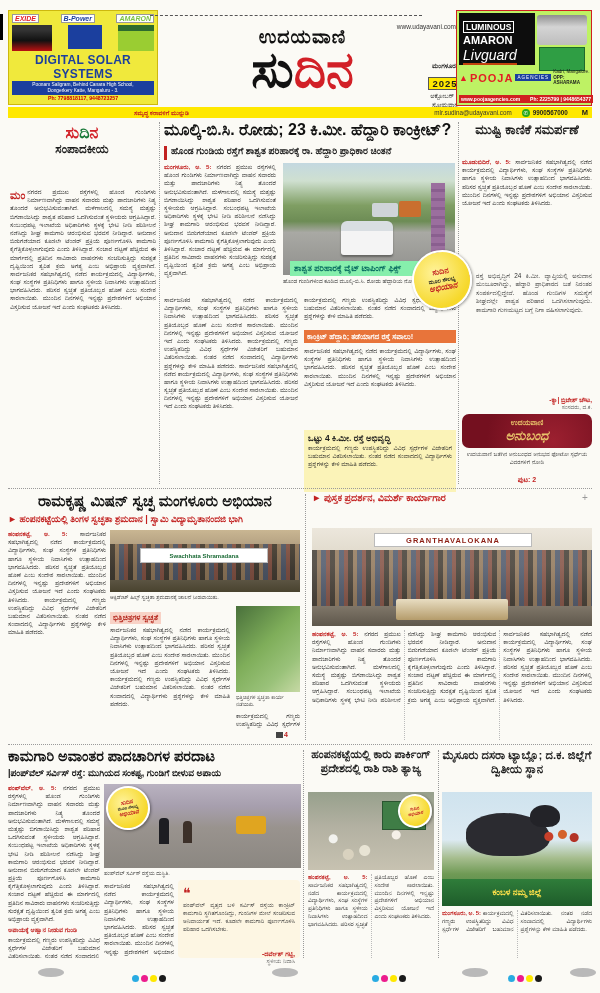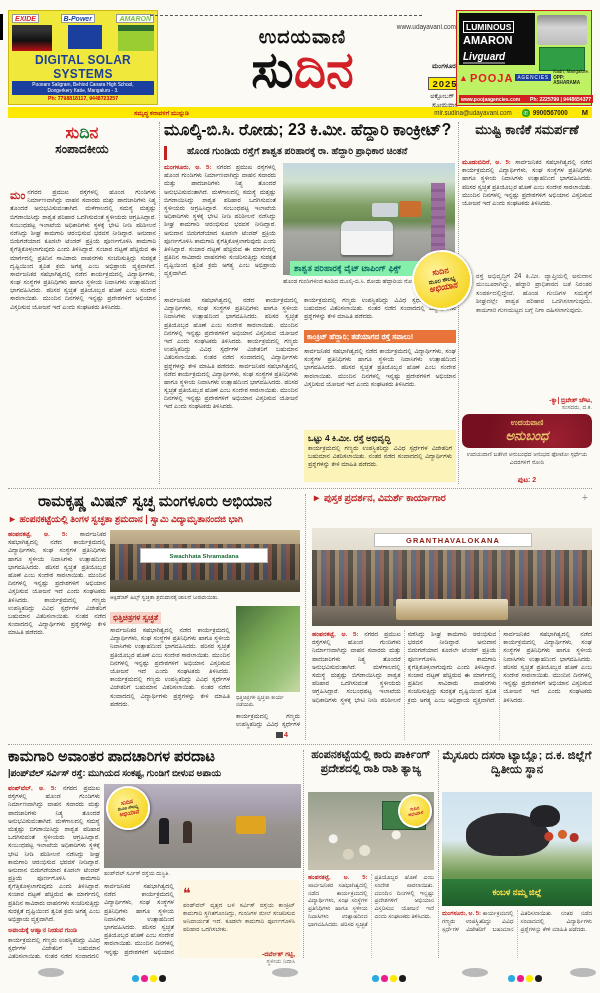--- a/index.html
+++ b/index.html
@@ -120,21 +120,21 @@
     <div style="font-size:6.5px;font-weight:bold;">ಮಂಗಳೂರು</div>
     <div><span class="yearhl">2025</span></div>
     <div style="font-size:6.5px;">ಅಕ್ಟೋಬರ್ 6</div>
     <div style="font-size:6.5px;">ಸೋಮವಾರ</div>
   </div>
 
   <div class="abs" style="left:456px;top:10px;width:136px;height:96px;border:1px solid #d02020;background:#bef264;box-sizing:border-box;">
     <div class="adr-black abs" style="left:2px;top:2px;width:76px;height:52px;">
       <div style="font-size:8.5px;font-weight:bold;border:1px solid #fff;display:inline-block;padding:0 2px;">LUMINOUS</div>
       <div style="font-size:11px;font-weight:bold;">AMARON</div>
-      <div style="font-size:10px;font-weight:bold;font-style:italic;border-bottom:2px solid #737373;display:inline-block;">Livguard</div>
+      <div style="font-size:14px;font-weight:normal;font-style:italic;border-bottom:2px solid #c2410c;display:inline-block;">Livguard</div>
     </div>
     <div class="inv abs" style="right:4px;top:4px;width:50px;height:30px;"></div>
     <div class="batt-g abs" style="right:6px;top:36px;width:44px;height:22px;"></div>
     <div class="abs" style="left:2px;top:58px;width:132px;display:flex;align-items:center;gap:2px;">
       <span style="color:#e31e24;font-size:9px;">▲</span>
       <span style="color:#e31e24;font-weight:bold;font-size:11px;letter-spacing:1px;">POOJA</span>
       <span style="background:#1b3f9e;color:#fff;font-size:4.6px;padding:1px 2px;letter-spacing:1px;">AGENCIES</span>
       <span style="font-size:4.6px;line-height:1.25;">
         <span>Kadri, Mangalore.</span><br>
         <b>OPP: ASHARAMA</b>
@@ -161,21 +161,21 @@
     <span style="color:#d22027;">ಸು</span><span style="color:#1a7a3a;">ದಿ</span><span style="color:#d22027;">ನ</span>
   </div>
   <div class="abs" style="left:8px;top:142px;width:148px;text-align:center;font-weight:bold;font-size:12px;">ಸಂಪಾದಕೀಯ</div>
   <div class="abs t" style="left:10px;top:188px;width:146px;height:294px;">
     <span style="float:left;color:#c22120;font-weight:bold;font-size:11px;margin-right:2px;">ಮಂ</span>
     <span>ನಗರದ ಪ್ರಮುಖ ರಸ್ತೆಗಳಲ್ಲಿ ಹೊಂಡ ಗುಂಡಿಗಳು ನಿರ್ಮಾಣವಾಗಿದ್ದು ವಾಹನ ಸವಾರರು ಮತ್ತು ಪಾದಚಾರಿಗಳು ನಿತ್ಯ ತೊಂದರೆ ಅನುಭವಿಸುವಂತಾಗಿದೆ. ಮಳೆಗಾಲದಲ್ಲಿ ಸಮಸ್ಯೆ ಮತ್ತಷ್ಟು ಬಿಗಡಾಯಿಸಿದ್ದು ಶಾಶ್ವತ ಪರಿಹಾರ ಒದಗಿಸುವಂತೆ ಸ್ಥಳೀಯರು ಆಗ್ರಹಿಸಿದ್ದಾರೆ. ಸಂಬಂಧಪಟ್ಟ ಇಲಾಖೆಯ ಅಧಿಕಾರಿಗಳು ಸ್ಥಳಕ್ಕೆ ಭೇಟಿ ನೀಡಿ ಪರಿಶೀಲನೆ ನಡೆಸಿದ್ದು ಶೀಘ್ರ ಕಾಮಗಾರಿ ಆರಂಭಿಸುವ ಭರವಸೆ ನೀಡಿದ್ದಾರೆ. ಅನುದಾನ ಬಿಡುಗಡೆಯಾದ ಕೂಡಲೇ ಟೆಂಡರ್ ಪ್ರಕ್ರಿಯೆ ಪೂರ್ಣಗೊಳಿಸಿ ಕಾಮಗಾರಿ ಕೈಗೆತ್ತಿಕೊಳ್ಳಲಾಗುವುದು ಎಂದು ತಿಳಿಸಿದ್ದಾರೆ. ಸಂಚಾರ ದಟ್ಟಣೆ ಹೆಚ್ಚಿರುವ ಈ ಮಾರ್ಗದಲ್ಲಿ ಪ್ರತಿದಿನ ಸಾವಿರಾರು ವಾಹನಗಳು ಸಂಚರಿಸುತ್ತಿದ್ದು ಸುರಕ್ಷತೆ ದೃಷ್ಟಿಯಿಂದ ತ್ವರಿತ ಕ್ರಮ ಅಗತ್ಯ ಎಂಬ ಅಭಿಪ್ರಾಯ ವ್ಯಕ್ತವಾಗಿದೆ.</span>
     <span>ಸಾರ್ವಜನಿಕರ ಸಹಭಾಗಿತ್ವದಲ್ಲಿ ನಡೆದ ಕಾರ್ಯಕ್ರಮದಲ್ಲಿ ವಿದ್ಯಾರ್ಥಿಗಳು, ಸಂಘ ಸಂಸ್ಥೆಗಳ ಪ್ರತಿನಿಧಿಗಳು ಹಾಗೂ ಸ್ಥಳೀಯ ನಿವಾಸಿಗಳು ಉತ್ಸಾಹದಿಂದ ಭಾಗವಹಿಸಿದರು. ಪರಿಸರ ಸ್ವಚ್ಛತೆ ಪ್ರತಿಯೊಬ್ಬರ ಹೊಣೆ ಎಂಬ ಸಂದೇಶ ಸಾರಲಾಯಿತು. ಮುಂದಿನ ದಿನಗಳಲ್ಲಿ ಇನ್ನಷ್ಟು ಪ್ರದೇಶಗಳಿಗೆ ಅಭಿಯಾನ ವಿಸ್ತರಿಸುವ ಯೋಜನೆ ಇದೆ ಎಂದು ಸಂಘಟಕರು ತಿಳಿಸಿದರು.</span>
   </div>
 
   <div class="abs hd" style="left:164px;top:121px;width:292px;height:23px;font-size:16px;">ಮೂಲ್ಕಿ-ಬಿ.ಸಿ. ರೋಡು; 23 ಕಿ.ಮೀ. ಹೆದ್ದಾರಿ ಕಾಂಕ್ರೀಟ್?</div>
-  <div class="abs" style="left:164px;top:146px;width:292px;height:14px;border-left:3px solid #c22120;padding-left:20px;font-weight:bold;font-size:9.3px;white-space:nowrap;overflow:hidden;box-sizing:border-box;">ಹೊಂಡ ಗುಂಡಿಯ ರಸ್ತೆಗೆ ಶಾಶ್ವತ ಪರಿಹಾರಕ್ಕೆ ರಾ. ಹೆದ್ದಾರಿ ಪ್ರಾಧಿಕಾರ ಚಿಂತನೆ</div>
+  <div class="abs" style="left:164px;top:146px;width:292px;height:14px;border-left:3px solid #c22120;padding-left:4px;font-weight:bold;font-size:9.3px;white-space:nowrap;overflow:hidden;box-sizing:border-box;">ಹೊಂಡ ಗುಂಡಿಯ ರಸ್ತೆಗೆ ಶಾಶ್ವತ ಪರಿಹಾರಕ್ಕೆ ರಾ. ಹೆದ್ದಾರಿ ಪ್ರಾಧಿಕಾರ ಚಿಂತನೆ</div>
   <div class="abs t" style="left:164px;top:163px;width:112px;height:128px;">
     <span class="dl">ಮಂಗಳೂರು, ಅ. 5:</span>
     <span>ನಗರದ ಪ್ರಮುಖ ರಸ್ತೆಗಳಲ್ಲಿ ಹೊಂಡ ಗುಂಡಿಗಳು ನಿರ್ಮಾಣವಾಗಿದ್ದು ವಾಹನ ಸವಾರರು ಮತ್ತು ಪಾದಚಾರಿಗಳು ನಿತ್ಯ ತೊಂದರೆ ಅನುಭವಿಸುವಂತಾಗಿದೆ. ಮಳೆಗಾಲದಲ್ಲಿ ಸಮಸ್ಯೆ ಮತ್ತಷ್ಟು ಬಿಗಡಾಯಿಸಿದ್ದು ಶಾಶ್ವತ ಪರಿಹಾರ ಒದಗಿಸುವಂತೆ ಸ್ಥಳೀಯರು ಆಗ್ರಹಿಸಿದ್ದಾರೆ. ಸಂಬಂಧಪಟ್ಟ ಇಲಾಖೆಯ ಅಧಿಕಾರಿಗಳು ಸ್ಥಳಕ್ಕೆ ಭೇಟಿ ನೀಡಿ ಪರಿಶೀಲನೆ ನಡೆಸಿದ್ದು ಶೀಘ್ರ ಕಾಮಗಾರಿ ಆರಂಭಿಸುವ ಭರವಸೆ ನೀಡಿದ್ದಾರೆ. ಅನುದಾನ ಬಿಡುಗಡೆಯಾದ ಕೂಡಲೇ ಟೆಂಡರ್ ಪ್ರಕ್ರಿಯೆ ಪೂರ್ಣಗೊಳಿಸಿ ಕಾಮಗಾರಿ ಕೈಗೆತ್ತಿಕೊಳ್ಳಲಾಗುವುದು ಎಂದು ತಿಳಿಸಿದ್ದಾರೆ. ಸಂಚಾರ ದಟ್ಟಣೆ ಹೆಚ್ಚಿರುವ ಈ ಮಾರ್ಗದಲ್ಲಿ ಪ್ರತಿದಿನ ಸಾವಿರಾರು ವಾಹನಗಳು ಸಂಚರಿಸುತ್ತಿದ್ದು ಸುರಕ್ಷತೆ ದೃಷ್ಟಿಯಿಂದ ತ್ವರಿತ ಕ್ರಮ ಅಗತ್ಯ ಎಂಬ ಅಭಿಪ್ರಾಯ ವ್ಯಕ್ತವಾಗಿದೆ.</span>
   </div>
   <div class="abs ph ph-road" style="left:283px;top:163px;width:172px;height:112px;">
     <div class="rail"></div>
     <div class="truck"></div>
     <div class="truck2"></div>
     <div class="car"></div>
   </div>
@@ -191,21 +191,21 @@
     <span>ಕಾರ್ಯಕ್ರಮದಲ್ಲಿ ಗಣ್ಯರು ಉಪಸ್ಥಿತರಿದ್ದು ವಿವಿಧ ಸ್ಪರ್ಧೆಗಳ ವಿಜೇತರಿಗೆ ಬಹುಮಾನ ವಿತರಿಸಲಾಯಿತು. ನಂತರ ನಡೆದ ಸಂವಾದದಲ್ಲಿ ವಿದ್ಯಾರ್ಥಿಗಳು ಪ್ರಶ್ನೆಗಳನ್ನು ಕೇಳಿ ಮಾಹಿತಿ ಪಡೆದರು.</span>
     <span>ಸಾರ್ವಜನಿಕರ ಸಹಭಾಗಿತ್ವದಲ್ಲಿ ನಡೆದ ಕಾರ್ಯಕ್ರಮದಲ್ಲಿ ವಿದ್ಯಾರ್ಥಿಗಳು, ಸಂಘ ಸಂಸ್ಥೆಗಳ ಪ್ರತಿನಿಧಿಗಳು ಹಾಗೂ ಸ್ಥಳೀಯ ನಿವಾಸಿಗಳು ಉತ್ಸಾಹದಿಂದ ಭಾಗವಹಿಸಿದರು. ಪರಿಸರ ಸ್ವಚ್ಛತೆ ಪ್ರತಿಯೊಬ್ಬರ ಹೊಣೆ ಎಂಬ ಸಂದೇಶ ಸಾರಲಾಯಿತು. ಮುಂದಿನ ದಿನಗಳಲ್ಲಿ ಇನ್ನಷ್ಟು ಪ್ರದೇಶಗಳಿಗೆ ಅಭಿಯಾನ ವಿಸ್ತರಿಸುವ ಯೋಜನೆ ಇದೆ ಎಂದು ಸಂಘಟಕರು ತಿಳಿಸಿದರು.</span>
   </div>
   <div class="abs t" style="left:304px;top:296px;width:152px;height:32px;">
     <span>ಕಾರ್ಯಕ್ರಮದಲ್ಲಿ ಗಣ್ಯರು ಉಪಸ್ಥಿತರಿದ್ದು ವಿವಿಧ ಸ್ಪರ್ಧೆಗಳ ವಿಜೇತರಿಗೆ ಬಹುಮಾನ ವಿತರಿಸಲಾಯಿತು. ನಂತರ ನಡೆದ ಸಂವಾದದಲ್ಲಿ ವಿದ್ಯಾರ್ಥಿಗಳು ಪ್ರಶ್ನೆಗಳನ್ನು ಕೇಳಿ ಮಾಹಿತಿ ಪಡೆದರು.</span>
   </div>
   <div class="abs osub" style="left:304px;top:330px;width:152px;box-sizing:border-box;">ಕಾಂಕ್ರಿಟ್ ಹೆದ್ದಾರಿ; ತಡೆಯಾಗದ ರಸ್ತೆ ಸವಾಲು!</div>
   <div class="abs t" style="left:304px;top:347px;width:152px;height:80px;">
     <span>ಸಾರ್ವಜನಿಕರ ಸಹಭಾಗಿತ್ವದಲ್ಲಿ ನಡೆದ ಕಾರ್ಯಕ್ರಮದಲ್ಲಿ ವಿದ್ಯಾರ್ಥಿಗಳು, ಸಂಘ ಸಂಸ್ಥೆಗಳ ಪ್ರತಿನಿಧಿಗಳು ಹಾಗೂ ಸ್ಥಳೀಯ ನಿವಾಸಿಗಳು ಉತ್ಸಾಹದಿಂದ ಭಾಗವಹಿಸಿದರು. ಪರಿಸರ ಸ್ವಚ್ಛತೆ ಪ್ರತಿಯೊಬ್ಬರ ಹೊಣೆ ಎಂಬ ಸಂದೇಶ ಸಾರಲಾಯಿತು. ಮುಂದಿನ ದಿನಗಳಲ್ಲಿ ಇನ್ನಷ್ಟು ಪ್ರದೇಶಗಳಿಗೆ ಅಭಿಯಾನ ವಿಸ್ತರಿಸುವ ಯೋಜನೆ ಇದೆ ಎಂದು ಸಂಘಟಕರು ತಿಳಿಸಿದರು.</span>
   </div>
-  <div class="abs ybox" style="left:304px;top:430px;width:152px;height:52px;">
+  <div class="abs ybox" style="left:304px;top:430px;width:152px;height:62px;">
     <div style="font-weight:bold;font-size:8.5px;">ಒಟ್ಟು 4 ಕಿ.ಮೀ. ರಸ್ತೆ ಅಭಿವೃದ್ಧಿ</div>
     <div class="t" style="height:36px;">ಕಾರ್ಯಕ್ರಮದಲ್ಲಿ ಗಣ್ಯರು ಉಪಸ್ಥಿತರಿದ್ದು ವಿವಿಧ ಸ್ಪರ್ಧೆಗಳ ವಿಜೇತರಿಗೆ ಬಹುಮಾನ ವಿತರಿಸಲಾಯಿತು. ನಂತರ ನಡೆದ ಸಂವಾದದಲ್ಲಿ ವಿದ್ಯಾರ್ಥಿಗಳು ಪ್ರಶ್ನೆಗಳನ್ನು ಕೇಳಿ ಮಾಹಿತಿ ಪಡೆದರು.</div>
   </div>
 
   <div class="abs" style="left:462px;top:122px;width:130px;text-align:center;font-weight:bold;font-size:13px;line-height:1.2;">ಮುಷ್ಟಿ ಕಾಣಿಕೆ ಸಮರ್ಪಣೆ</div>
   <div class="abs t" style="left:462px;top:158px;width:130px;height:112px;">
     <span class="dl">ಮೂಡುಬಿದಿರೆ, ಅ. 5:</span>
     <span>ಸಾರ್ವಜನಿಕರ ಸಹಭಾಗಿತ್ವದಲ್ಲಿ ನಡೆದ ಕಾರ್ಯಕ್ರಮದಲ್ಲಿ ವಿದ್ಯಾರ್ಥಿಗಳು, ಸಂಘ ಸಂಸ್ಥೆಗಳ ಪ್ರತಿನಿಧಿಗಳು ಹಾಗೂ ಸ್ಥಳೀಯ ನಿವಾಸಿಗಳು ಉತ್ಸಾಹದಿಂದ ಭಾಗವಹಿಸಿದರು. ಪರಿಸರ ಸ್ವಚ್ಛತೆ ಪ್ರತಿಯೊಬ್ಬರ ಹೊಣೆ ಎಂಬ ಸಂದೇಶ ಸಾರಲಾಯಿತು. ಮುಂದಿನ ದಿನಗಳಲ್ಲಿ ಇನ್ನಷ್ಟು ಪ್ರದೇಶಗಳಿಗೆ ಅಭಿಯಾನ ವಿಸ್ತರಿಸುವ ಯೋಜನೆ ಇದೆ ಎಂದು ಸಂಘಟಕರು ತಿಳಿಸಿದರು.</span>
   </div>
   <div class="abs" style="left:462px;top:272px;width:130px;height:124px;">

